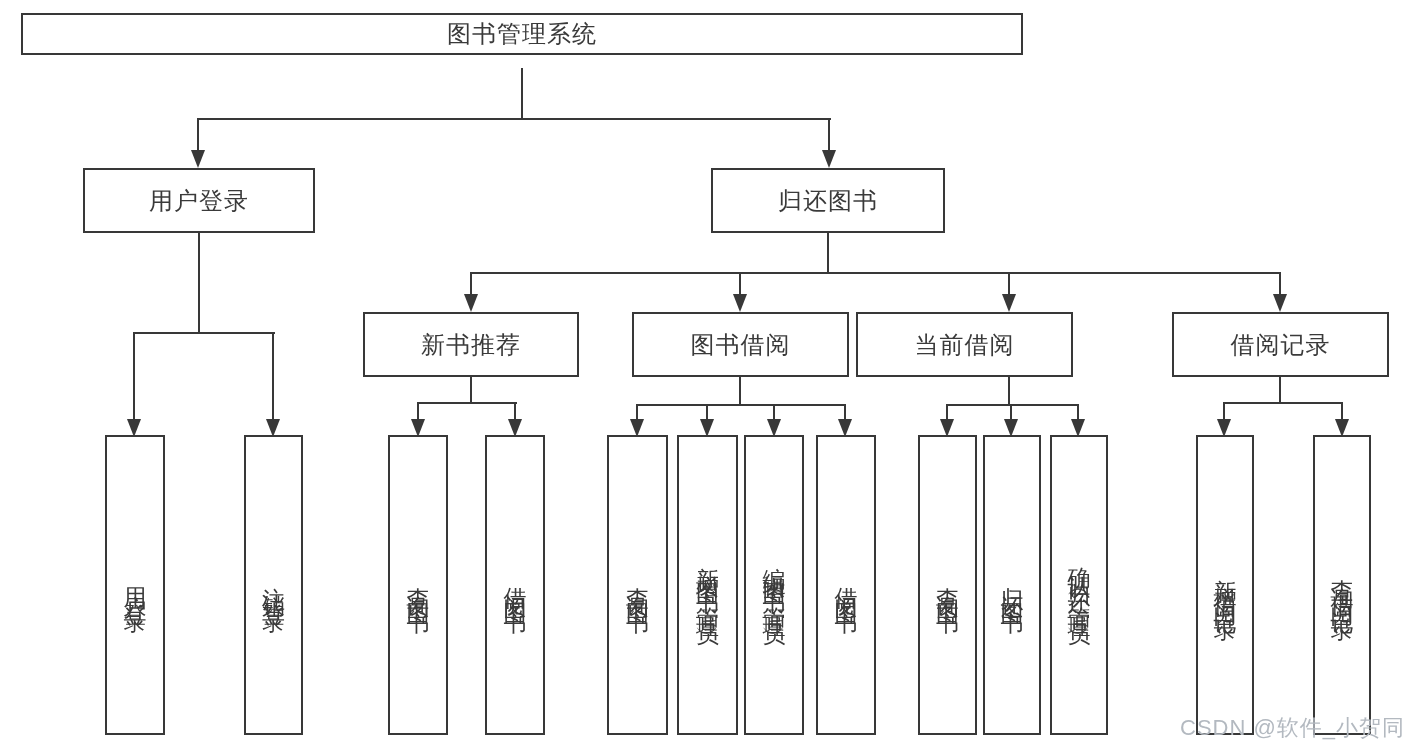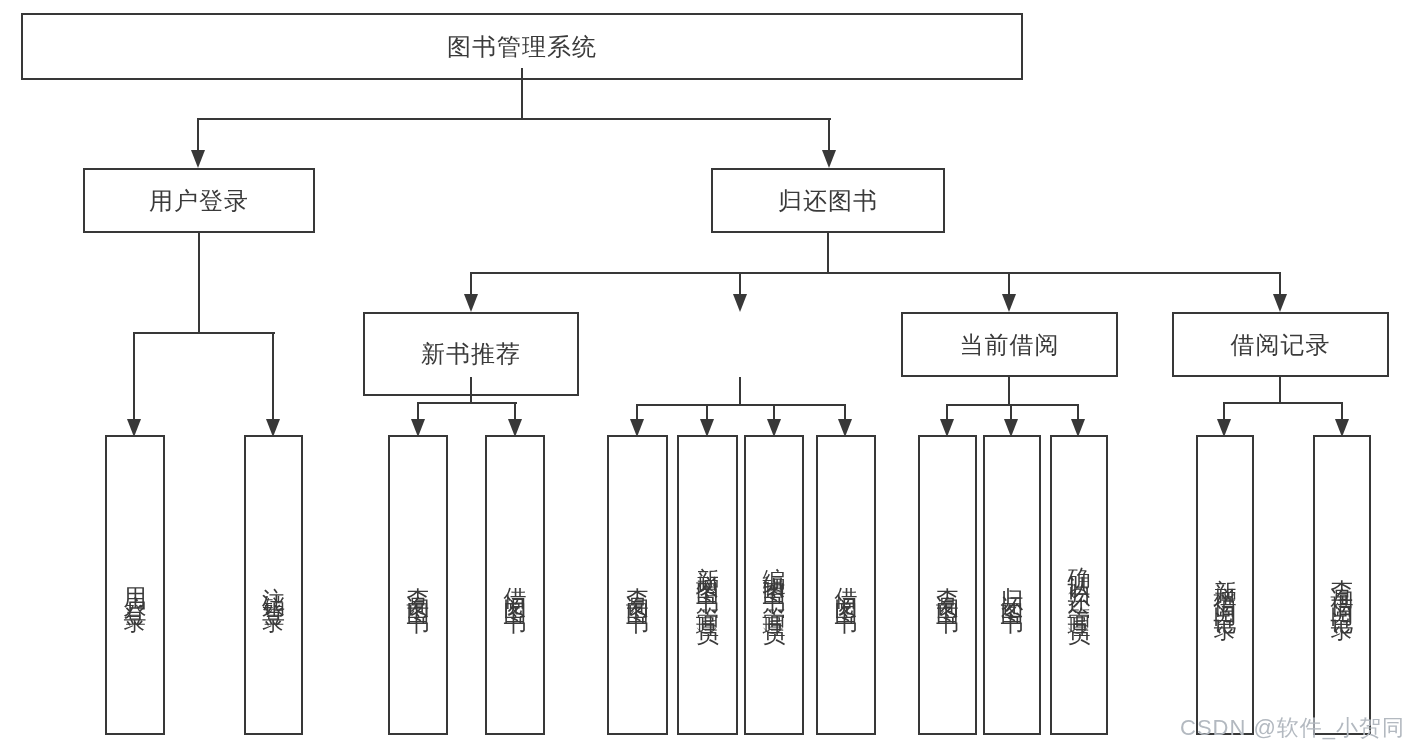--- a/index.html
+++ b/index.html
@@ -64,21 +64,21 @@
     color: var(--wm);
     white-space: nowrap;
     letter-spacing: 1px;
   }
 </style>
 </head>
 <body>
 
 <div id="canvas">
 
-  <div class="box" style="left:21px; top:13px; width:1002px; height:67px;">
+  <div class="box" style="left:21px; top:13px; width:1002px; height:42px;">
     <span>图书管理系统</span>
   </div>
 
   <div class="vline" style="left:521px; top:68px; height:52px;"></div>
   <div class="hline" style="left:197px; top:118px; width:634px;"></div>
   <div class="vline" style="left:197px; top:118px; height:34px;"></div>
   <div class="arrow" style="left:191px; top:150px;"></div>
   <div class="vline" style="left:828px; top:118px; height:34px;"></div>
   <div class="arrow" style="left:822px; top:150px;"></div>
 
@@ -100,24 +100,27 @@
   <div class="hline" style="left:470px; top:272px; width:811px;"></div>
   <div class="vline" style="left:470px; top:272px; height:24px;"></div>
   <div class="arrow" style="left:464px; top:294px;"></div>
   <div class="vline" style="left:739px; top:272px; height:24px;"></div>
   <div class="arrow" style="left:733px; top:294px;"></div>
   <div class="vline" style="left:1008px; top:272px; height:24px;"></div>
   <div class="arrow" style="left:1002px; top:294px;"></div>
   <div class="vline" style="left:1279px; top:272px; height:24px;"></div>
   <div class="arrow" style="left:1273px; top:294px;"></div>
 
-  <div class="box" style="left:363px; top:312px; width:216px; height:84px;">
+  <div class="box" style="left:363px; top:312px; width:216px; height:65px;">
     <span>新书推荐</span>
   </div>
-  <div class="box" style="left:901px; top:312px; width:217px; height:65px;">
+  <div class="box" style="left:632px; top:312px; width:217px; height:65px;">
+    <span>图书借阅</span>
+  </div>
+  <div class="box" style="left:856px; top:312px; width:217px; height:65px;">
     <span>当前借阅</span>
   </div>
   <div class="box" style="left:1172px; top:312px; width:217px; height:65px;">
     <span>借阅记录</span>
   </div>
 
   <div class="vline" style="left:470px; top:377px; height:27px;"></div>
   <div class="hline" style="left:417px; top:402px; width:100px;"></div>
   <div class="vline" style="left:417px; top:402px; height:19px;"></div>
   <div class="arrow" style="left:411px; top:419px;"></div>

